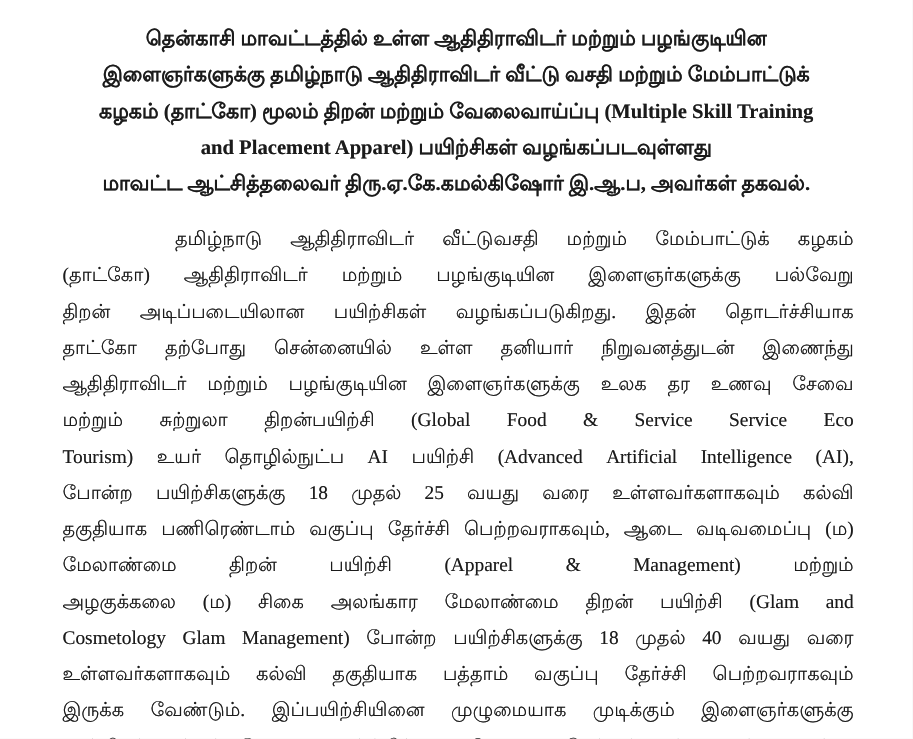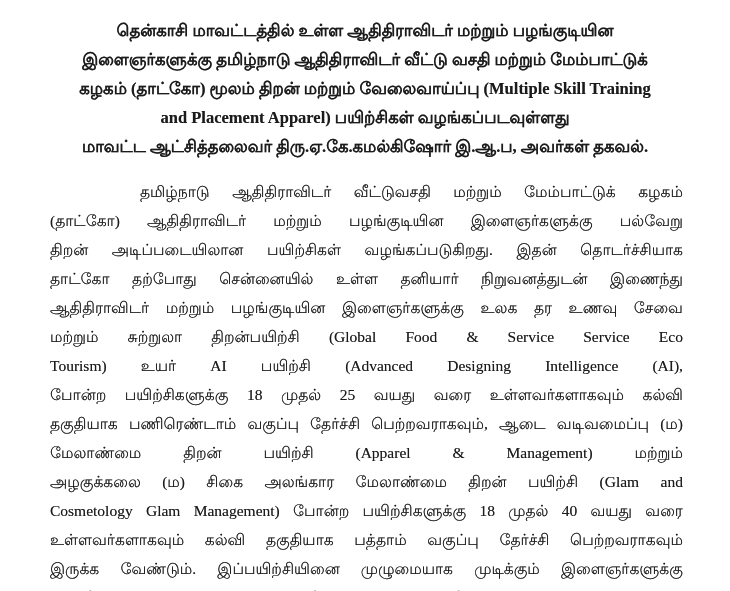--- a/index.html
+++ b/index.html
@@ -103,24 +103,25 @@
         <span>(Global</span>
         <span>Food</span>
         <span>&amp;</span>
         <span>Service</span>
         <span>Service</span>
         <span>Eco</span>
       </div>
     <div class="body-line jline">
         <span>Tourism)</span>
         <span>உயர்</span>
+        <span>தொழில்நுட்ப</span>
         <span>AI</span>
         <span>பயிற்சி</span>
         <span>(Advanced</span>
-        <span>Designing</span>
+        <span>Artificial</span>
         <span>Intelligence</span>
         <span>(AI),</span>
       </div>
     <div class="body-line jline">
         <span>போன்ற</span>
         <span>பயிற்சிகளுக்கு</span>
         <span>18</span>
         <span>முதல்</span>
         <span>25</span>
         <span>வயது</span>

